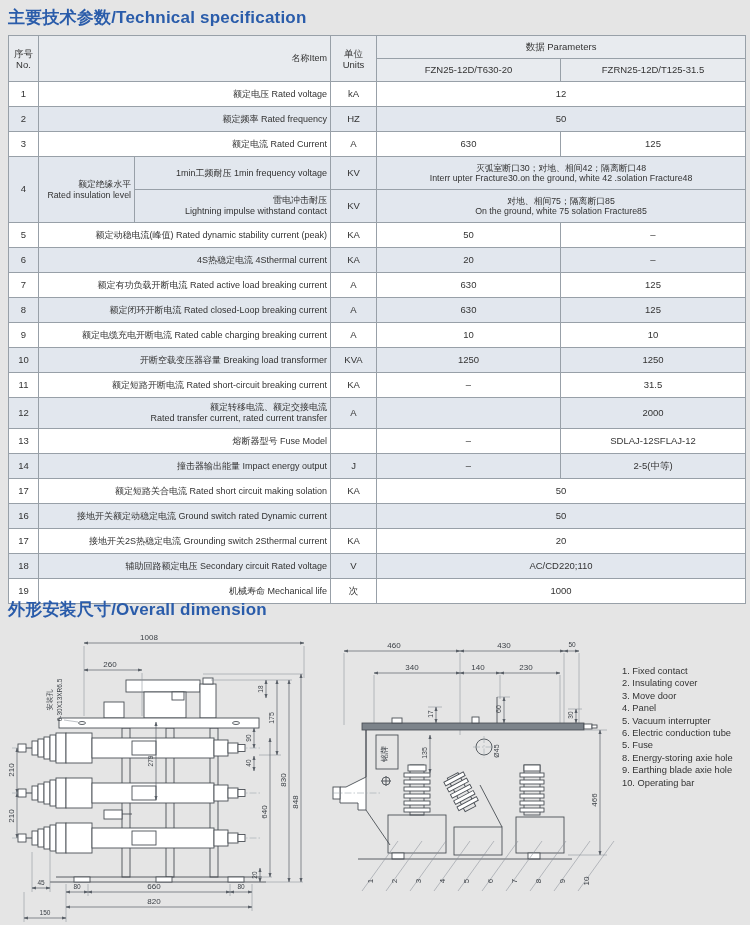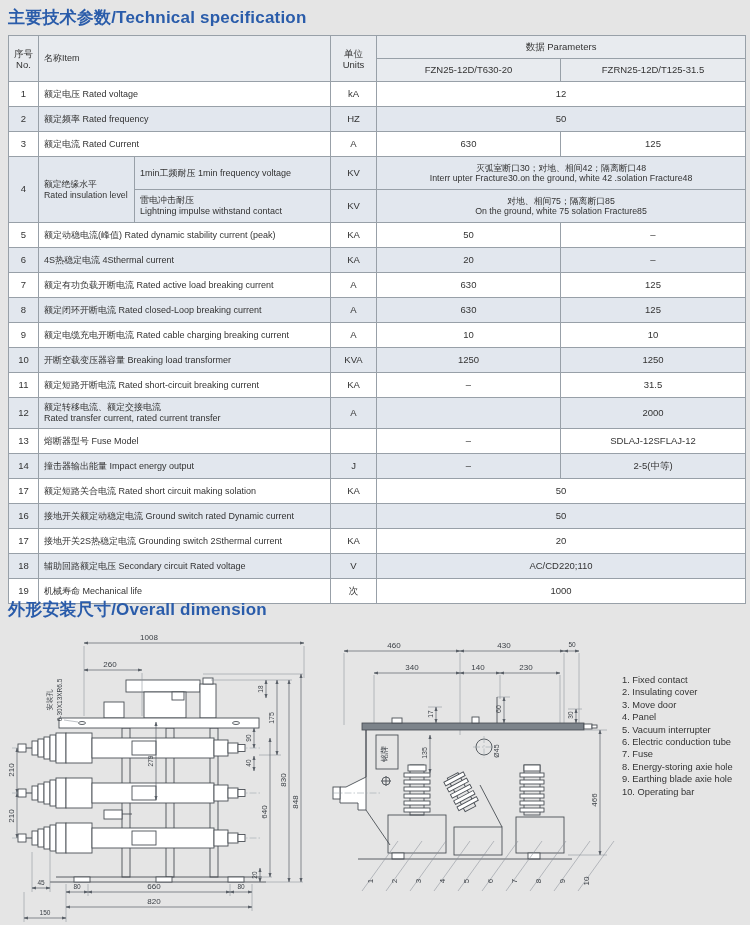--- a/index.html
+++ b/index.html
@@ -7,21 +7,21 @@
   #page{position:relative;width:750px;height:925px;background:#e5e5e5;overflow:hidden;}
   .sec-title{position:absolute;left:8px;font-size:17px;font-weight:bold;color:#2a5caa;letter-spacing:.2px;}
   #title1{top:6px;}
   #title2{top:598px;}
 
   
   #spec-table{position:absolute;left:8px;top:35px;border-collapse:collapse;table-layout:fixed;width:737px;font-size:9.5px;color:#333;}
   #spec-table td{border:1px solid #98a0a8;padding:0 3px;height:24px;line-height:1.12;text-align:center;vertical-align:middle;overflow:hidden;background:#fff;}
   #spec-table thead td{background:#e8ebef;height:22px;}
   #spec-table tr.shade td{background:#e2e7ee;}
-  #spec-table td.item{text-align:left;white-space:nowrap;font-size:9px;padding-left:5px;}
+  #spec-table td.item{text-align:right;white-space:nowrap;font-size:9px;padding-left:5px;}
   #spec-table td.group{white-space:normal;font-size:8.8px;}
   #spec-table tr.h32 td{height:32px;}
   #spec-table tr.h30 td{height:30px;}
   #spec-table .ml div{line-height:11px;}
   #spec-table td.vv{font-size:8.8px;}
   #spec-table td.vv div{line-height:10.5px;}
 
   
   svg{position:absolute;}
   #front-view{left:4px;top:630px;}
@@ -32,21 +32,21 @@
   .dln{stroke:#5a6068;stroke-width:.7;fill:none;}
   .ext{stroke:#8a9098;stroke-width:.55;fill:none;}
   .cl{stroke:#98a2aa;stroke-width:.55;stroke-dasharray:7 2 1.5 2;fill:none;}
   .dtx{font-family:"Liberation Sans",sans-serif;font-size:8px;fill:#3a3f45;}
   .dtx6{font-size:6.5px;}
   .dtx7{font-size:7px;}
 
   
   #legend{position:absolute;left:622px;top:651px;width:126px;}
   #legend .zh div{font-size:10.5px;line-height:13.2px;white-space:nowrap;}
-  #legend .en{margin-top:23px;}
+  #legend .en{margin-top:14px;}
   #legend .en div{font-size:9.3px;line-height:12.4px;white-space:nowrap;}
 </style>
 </head>
 <body>
 
 <div id="page">
 
   <div id="title1" class="sec-title">主要技术参数/Technical specification</div>
 
   <table id="spec-table">
@@ -508,20 +508,20 @@
   </svg>
 
   <div id="legend">
     <div class="en">
       <div>1. Fixed contact</div>
       <div>2. Insulating cover</div>
       <div>3. Move door</div>
       <div>4. Panel</div>
       <div>5. Vacuum interrupter</div>
       <div>6. Electric conduction tube</div>
-      <div>7. Fuse</div>
+      <div>5. Fuse</div>
       <div>8. Energy-storing axie hole</div>
       <div>9. Earthing blade axie hole</div>
       <div>10. Operating bar</div>
     </div>
   </div>
 
 </div>
 
 </body></html>

